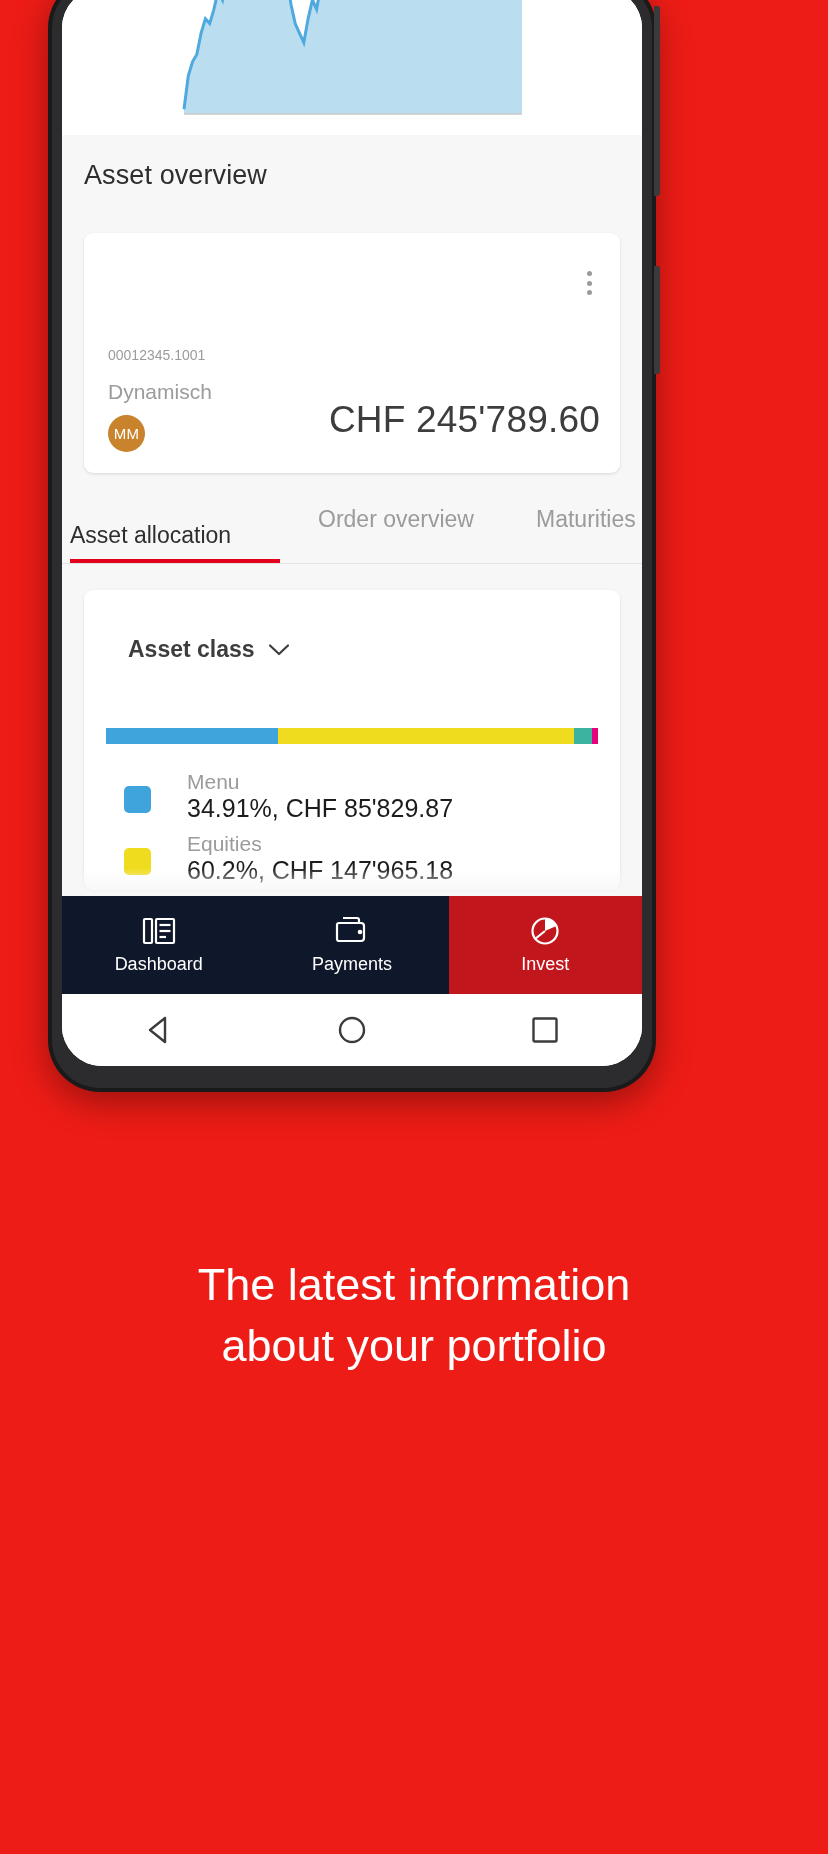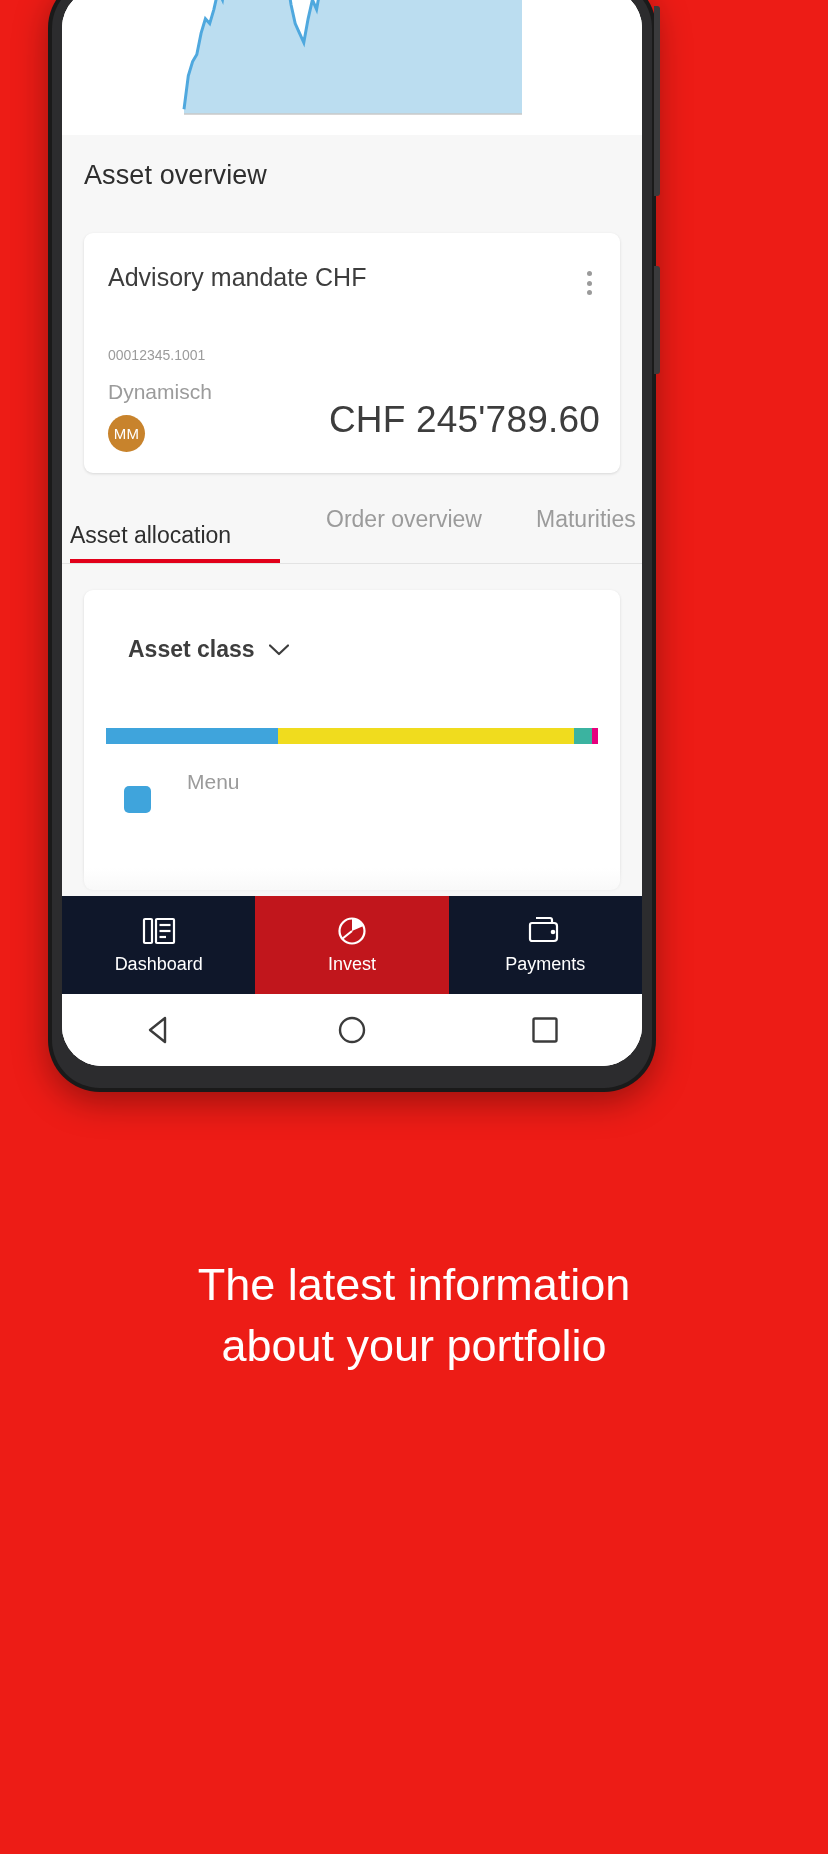--- a/index.html
+++ b/index.html
@@ -126,21 +126,21 @@
     position: absolute; top: 10px;
     font-size: 23px; color: #9b9b9b;
     white-space: nowrap;
     cursor: pointer;
   }
   .tab.active { color: #2e2e2e; }
   .tab-underline {
     position: absolute; bottom: 0; height: 4px; background: #E2001A;
   }
   #tab-asset-allocation { left: 8px; margin-top: 16px; }
-  #tab-order-overview   { left: 264px; }
+  #tab-order-overview   { left: 256px; }
   #tab-maturities       { left: 474px; }
   #tab-underline-active { left: 8px; width: 210px; }
 
   
   #allocation-card {
     position: absolute;
     left: 22px; top: 602px;
     width: 536px; height: 300px;
     background: #ffffff;
     border-radius: 9px;
@@ -243,21 +243,20 @@
         <svg id="chart-svg" viewBox="0 0 580 268" preserveAspectRatio="none">
           <path id="chart-area" fill="#BBDDF0" d="M122.0 246 122.0 241.2 L126.3 207.9 L130.6 193.6 L134.8 186.5 L139.1 165.1 L143.4 150.8 L147.7 155.6 L151.9 141.3 L156.2 122.2 L160.5 131.8 L164.8 103.2 L169.1 88.9 L173.3 108.0 L177.6 96.1 L181.9 79.4 L186.2 69.9 L190.5 93.7 L194.7 74.6 L199.0 60.4 L203.3 79.4 L207.6 88.9 L211.8 74.6 L216.1 84.2 L220.4 98.4 L224.7 108.0 L229.0 136.5 L233.2 155.6 L237.5 165.1 L241.8 174.6 L246.1 150.8 L250.4 131.8 L254.6 141.3 L258.9 117.5 L263.2 98.4 L267.5 79.4 L271.7 88.9 L276.0 69.9 L280.3 84.2 L284.6 74.6 L288.9 55.6 L293.1 65.1 L297.4 46.1 L301.7 31.8 L306.0 41.3 L310.3 27.0 L314.5 36.6 L318.8 22.3 L323.1 31.8 L327.4 17.5 L331.6 27.0 L335.9 41.3 L340.2 55.6 L344.5 69.9 L348.8 50.8 L353.0 36.6 L357.3 46.1 L361.6 31.8 L365.9 17.5 L370.2 27.0 L374.4 41.3 L378.7 55.6 L383.0 69.9 L387.3 84.2 L391.5 98.4 L395.8 108.0 L400.1 88.9 L404.4 74.6 L408.7 60.4 L412.9 46.1 L417.2 55.6 L421.5 36.6 L425.8 22.3 L430.1 31.8 L434.3 46.1 L438.6 60.4 L442.9 41.3 L447.2 27.0 L451.4 36.6 L455.7 22.3 L460.0 31.8 L460.0 246 Z"></path>
           <path id="chart-line" fill="none" stroke="#4FA8DE" stroke-width="3" d="M122.0 241.2 L126.3 207.9 L130.6 193.6 L134.8 186.5 L139.1 165.1 L143.4 150.8 L147.7 155.6 L151.9 141.3 L156.2 122.2 L160.5 131.8 L164.8 103.2 L169.1 88.9 L173.3 108.0 L177.6 96.1 L181.9 79.4 L186.2 69.9 L190.5 93.7 L194.7 74.6 L199.0 60.4 L203.3 79.4 L207.6 88.9 L211.8 74.6 L216.1 84.2 L220.4 98.4 L224.7 108.0 L229.0 136.5 L233.2 155.6 L237.5 165.1 L241.8 174.6 L246.1 150.8 L250.4 131.8 L254.6 141.3 L258.9 117.5 L263.2 98.4 L267.5 79.4 L271.7 88.9 L276.0 69.9 L280.3 84.2 L284.6 74.6 L288.9 55.6 L293.1 65.1 L297.4 46.1 L301.7 31.8 L306.0 41.3 L310.3 27.0 L314.5 36.6 L318.8 22.3 L323.1 31.8 L327.4 17.5 L331.6 27.0 L335.9 41.3 L340.2 55.6 L344.5 69.9 L348.8 50.8 L353.0 36.6 L357.3 46.1 L361.6 31.8 L365.9 17.5 L370.2 27.0 L374.4 41.3 L378.7 55.6 L383.0 69.9 L387.3 84.2 L391.5 98.4 L395.8 108.0 L400.1 88.9 L404.4 74.6 L408.7 60.4 L412.9 46.1 L417.2 55.6 L421.5 36.6 L425.8 22.3 L430.1 31.8 L434.3 46.1 L438.6 60.4 L442.9 41.3 L447.2 27.0 L451.4 36.6 L455.7 22.3 L460.0 31.8"></path>
           <line x1="122" y1="246" x2="460" y2="246" stroke="#c9c9c9" stroke-width="1.5"></line>
         </svg>
       </div>
 
       <div id="asset-overview-title">Asset overview</div>
 
       <div id="mandate-card">
-        <div id="mandate-title">Advisory mandate CHF</div>
 
         <div id="mandate-menu-icon">
           <span></span>
             <span></span>
             <span></span>
         </div>
 
         <div id="mandate-account">00012345.1001</div>
         <div id="mandate-strategy">Dynamisch</div>
 
@@ -284,22 +283,28 @@
         <div id="alloc-bar">
             <div style="width: 34.91%; background: rgb(63, 164, 220);"></div>
             <div style="width: 60.2%; background: rgb(240, 220, 30);"></div>
             <div style="width: 3.6%; background: rgb(59, 179, 160);"></div>
             <div style="width: 1.29%; background: rgb(230, 0, 126);"></div>
           </div>
 
         <div class="legend-row" id="legend-row-0">
           <div class="legend-swatch" style="background: rgb(63, 164, 220);"></div>
           <div class="legend-name">Menu</div>
-        </div>
-
+          <div class="legend-value">34.91%, CHF 85'829.87</div>
+        </div>
+
+        <div class="legend-row" id="legend-row-1">
+          <div class="legend-swatch" style="background: rgb(240, 220, 30);"></div>
+          <div class="legend-name">Equities</div>
+          <div class="legend-value">60.2%, CHF 147'965.18</div>
+        </div>
 
         <div class="legend-row" id="legend-row-2">
           <div class="legend-swatch" style="background: rgb(59, 179, 160);"></div>
           <div class="legend-name">Investment funds</div>
         </div>
       </div>
 
       <div id="card-fade"></div>
 
       <div id="bottom-nav">
@@ -308,38 +313,38 @@
           <svg class="nav-icon" viewBox="0 0 34 32">
             <rect x="2" y="4" width="8" height="24" fill="none" stroke="#fff" stroke-width="2.2" rx="1"></rect>
             <rect x="14" y="4" width="18" height="24" fill="none" stroke="#fff" stroke-width="2.2" rx="1"></rect>
             <line x1="17.5" y1="10" x2="28.5" y2="10" stroke="#fff" stroke-width="2.2"></line>
             <line x1="17.5" y1="16" x2="28.5" y2="16" stroke="#fff" stroke-width="2.2"></line>
             <line x1="17.5" y1="22" x2="24" y2="22" stroke="#fff" stroke-width="2.2"></line>
           </svg>
           <span class="nav-label">Dashboard</span>
         </div>
 
+        <div class="nav-item">
+          <svg class="nav-icon" viewBox="0 0 34 32">
+            <path d="M4 8 h22 a3 3 0 0 1 3 3 v12 a3 3 0 0 1 -3 3 h-22 a2 2 0 0 1 -2 -2 v-14 a2 2 0 0 1 2 -2 z" fill="none" stroke="#fff" stroke-width="2.2" stroke-linejoin="round"></path>
+            <path d="M24 8 v-3 a2 2 0 0 0 -2 -2 h-14" fill="none" stroke="#fff" stroke-width="2.2"></path>
+            <circle cx="25" cy="17" r="2.3" fill="#fff"></circle>
+          </svg>
+          <span class="nav-label">Payments</span>
+        </div>
+
         <div class="nav-item selected">
           <svg class="nav-icon" viewBox="0 0 34 32">
             <circle cx="17" cy="16" r="12.5" fill="none" stroke="#fff" stroke-width="2.2"></circle>
             <path d="M17 16 L17 3.5 A12.5 12.5 0 0 1 28.4 11 Z" fill="#fff"></path>
             <line x1="17" y1="16" x2="7" y2="24" stroke="#fff" stroke-width="2.2"></line>
           </svg>
           <span class="nav-label">Invest</span>
         </div>
 
-        <div class="nav-item">
-          <svg class="nav-icon" viewBox="0 0 34 32">
-            <path d="M4 8 h22 a3 3 0 0 1 3 3 v12 a3 3 0 0 1 -3 3 h-22 a2 2 0 0 1 -2 -2 v-14 a2 2 0 0 1 2 -2 z" fill="none" stroke="#fff" stroke-width="2.2" stroke-linejoin="round"></path>
-            <path d="M24 8 v-3 a2 2 0 0 0 -2 -2 h-14" fill="none" stroke="#fff" stroke-width="2.2"></path>
-            <circle cx="25" cy="17" r="2.3" fill="#fff"></circle>
-          </svg>
-          <span class="nav-label">Payments</span>
-        </div>
-
       </div>
 
       <div id="system-nav">
         <div class="sys-btn">
           <svg viewBox="0 0 34 34" width="34" height="34">
             <path d="M23 5 L8 17 L23 29 Z" fill="none" stroke="#3b3b3b" stroke-width="2.4" stroke-linejoin="round"></path>
           </svg>
         </div>
         <div class="sys-btn">
           <svg viewBox="0 0 34 34" width="34" height="34">

